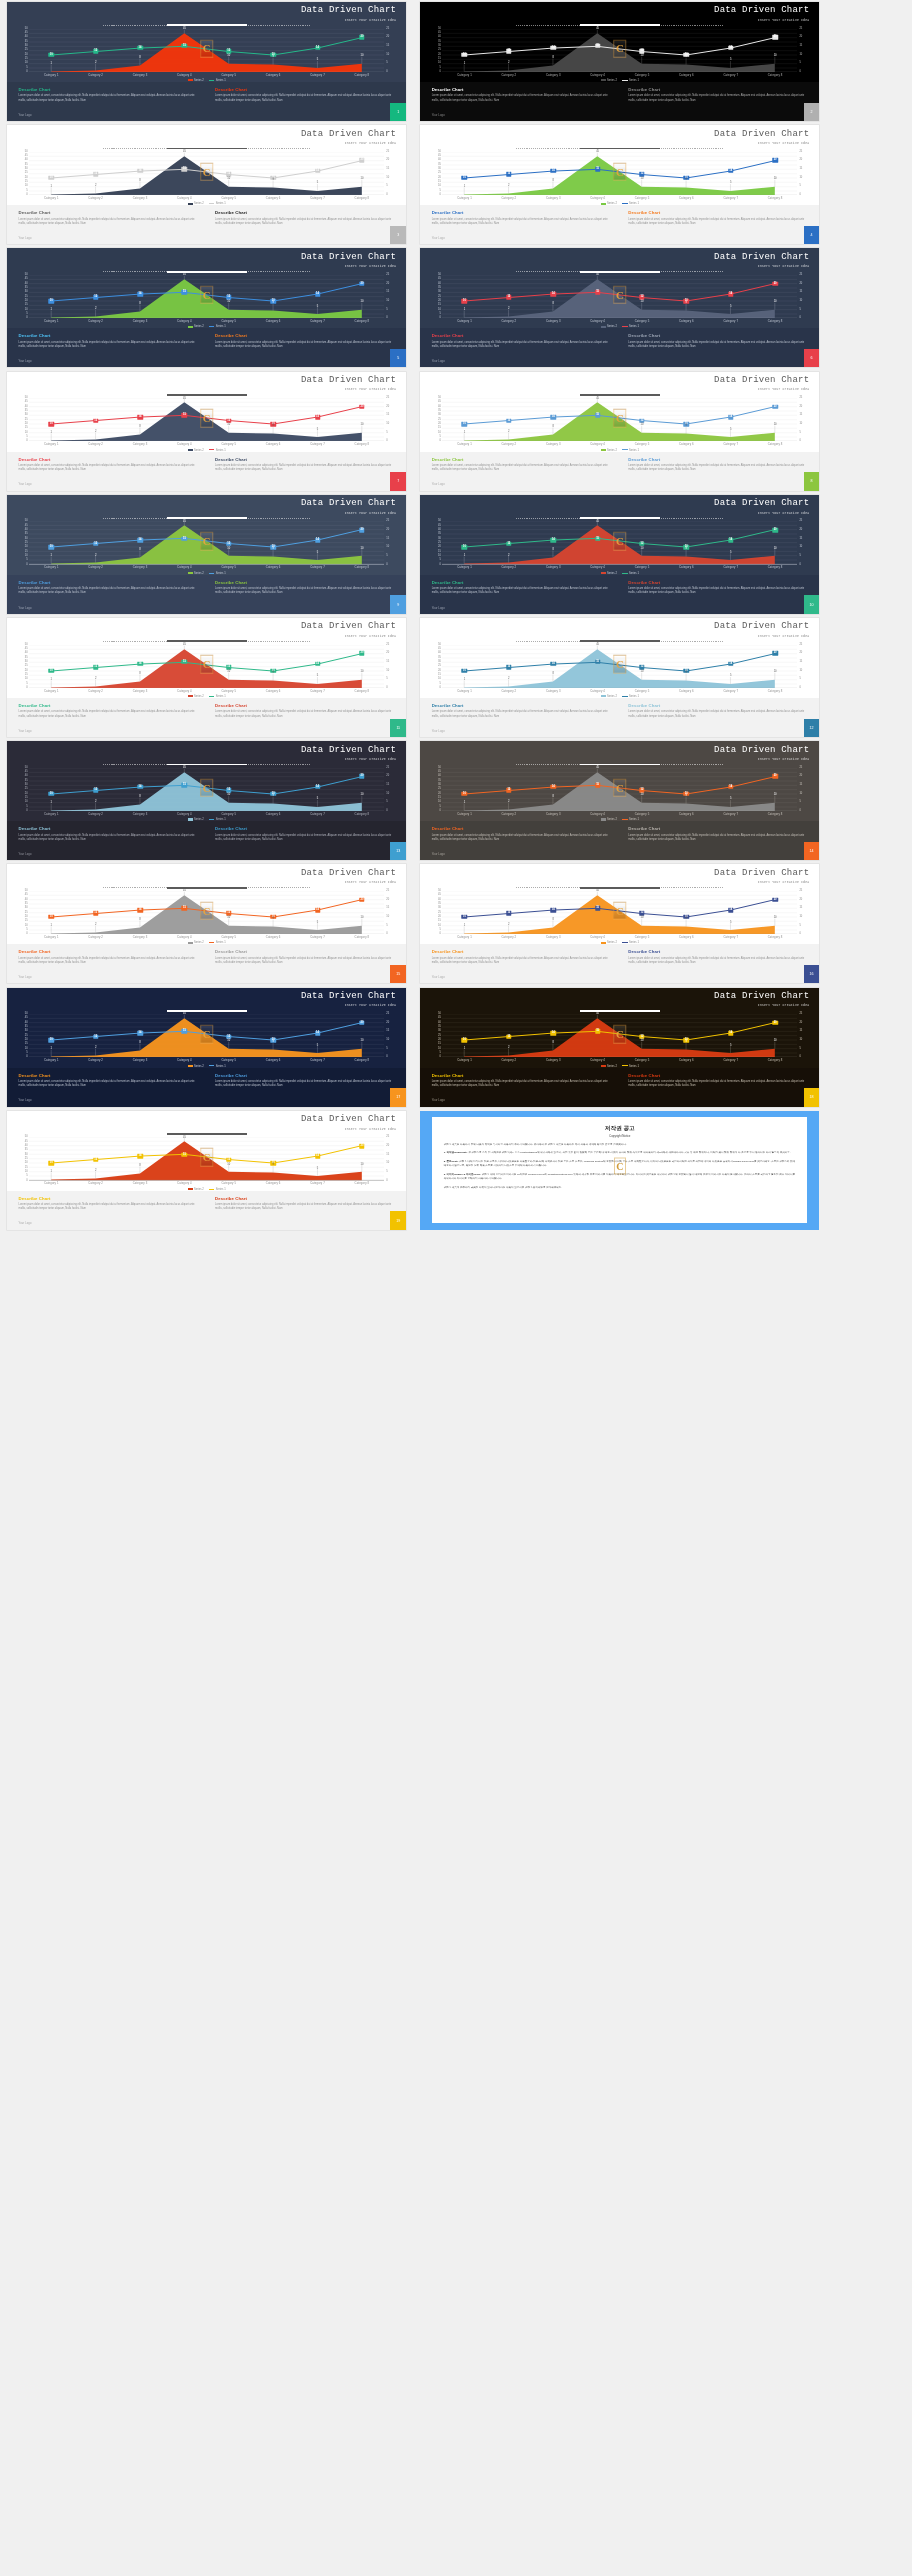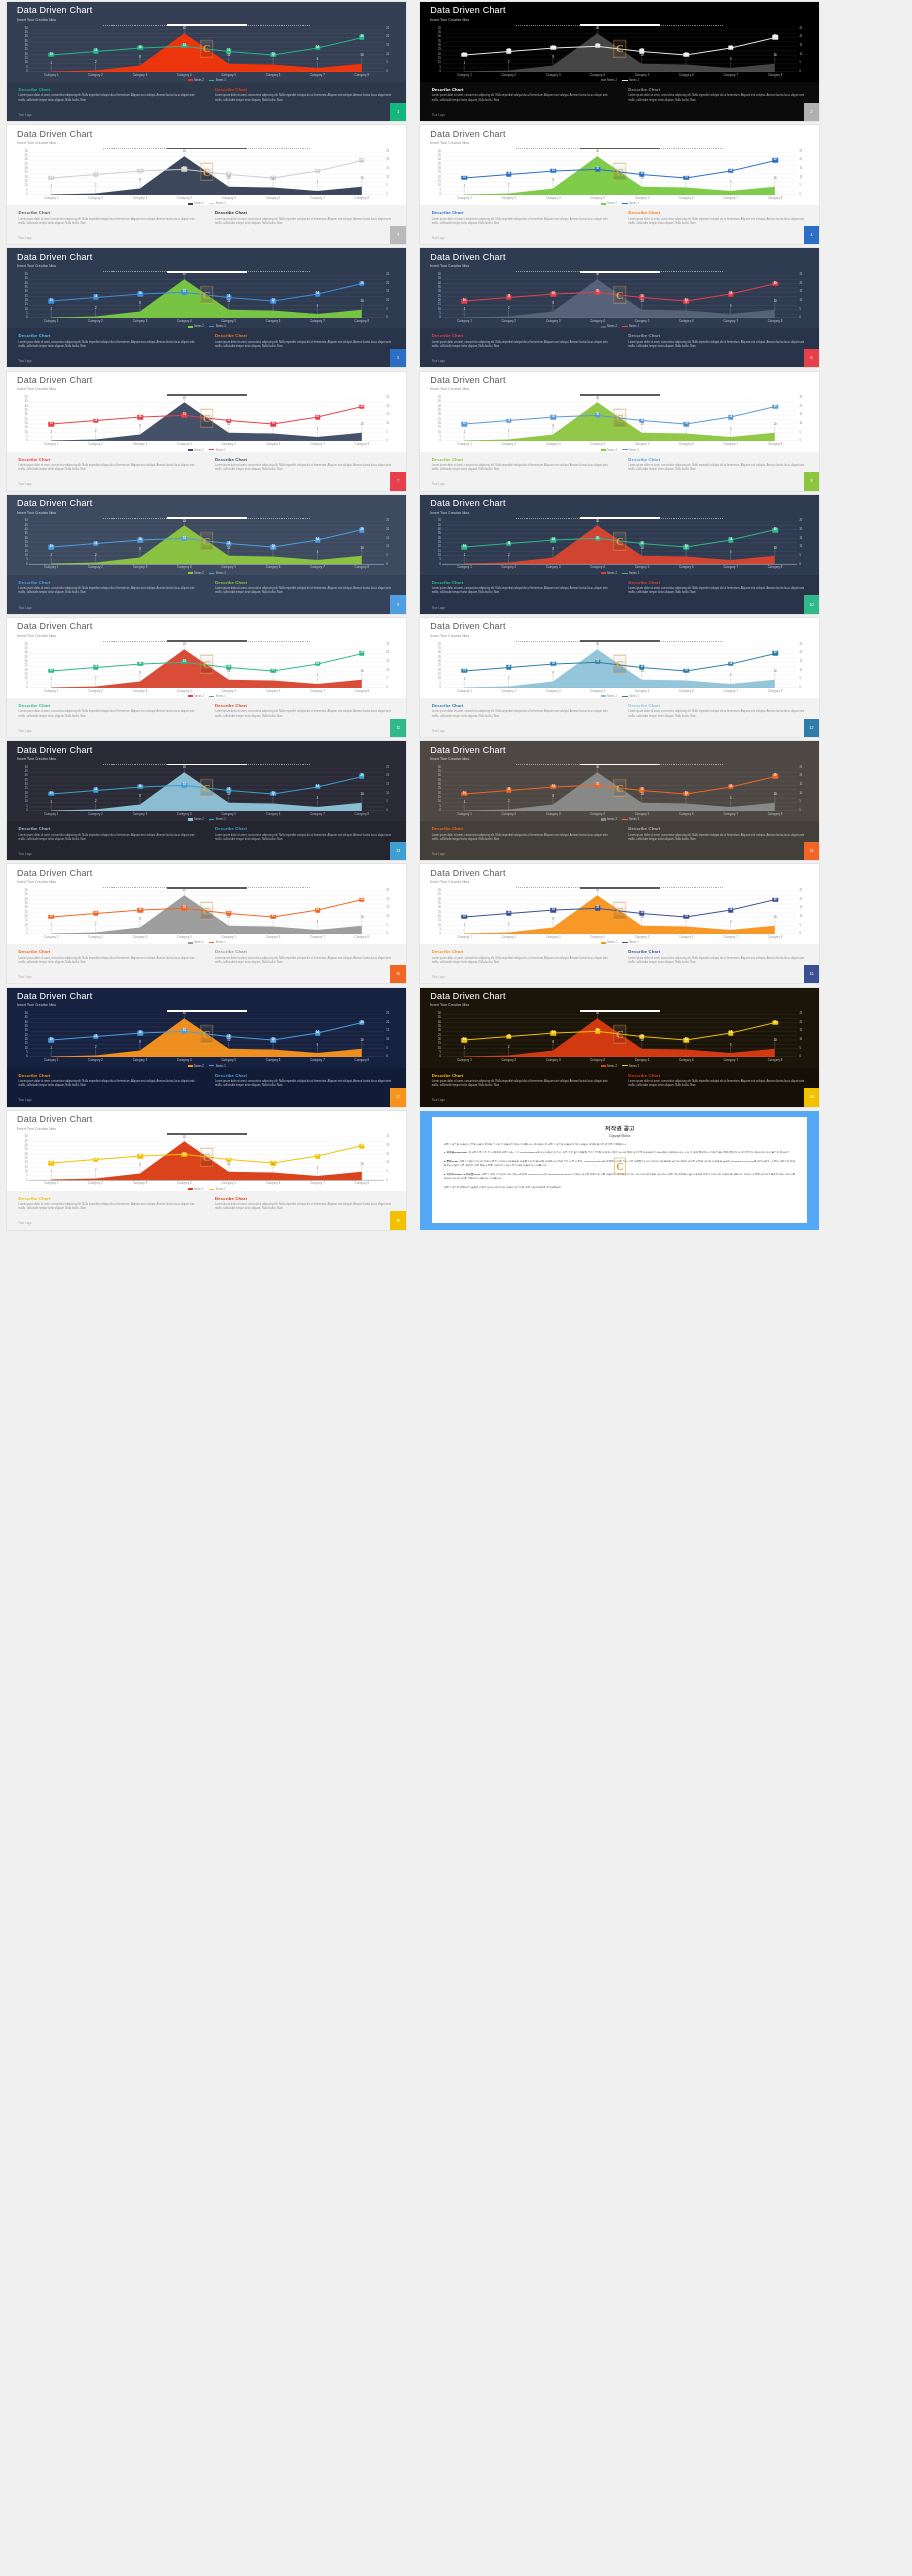--- a/index.html
+++ b/index.html
@@ -31,21 +31,21 @@
     display:flex;
     flex-direction:column;
   }
   .desc-area {
     flex:1 1 auto;
     position:relative;
     padding:5px 11.4px 0 11.4px;
   }
 
   
-  .ttl-wrap { text-align:left; }
+  .ttl-wrap { text-align:right;font-family:Liberation Mono, monospace; }
   .ttl {
     font-size:9px;
     letter-spacing:0.2px;
     font-weight:400;
     line-height:1.1;
   }
   .sub {
     font-size:3.1px;
     margin-top:1.6px;
     letter-spacing:0.2px;

